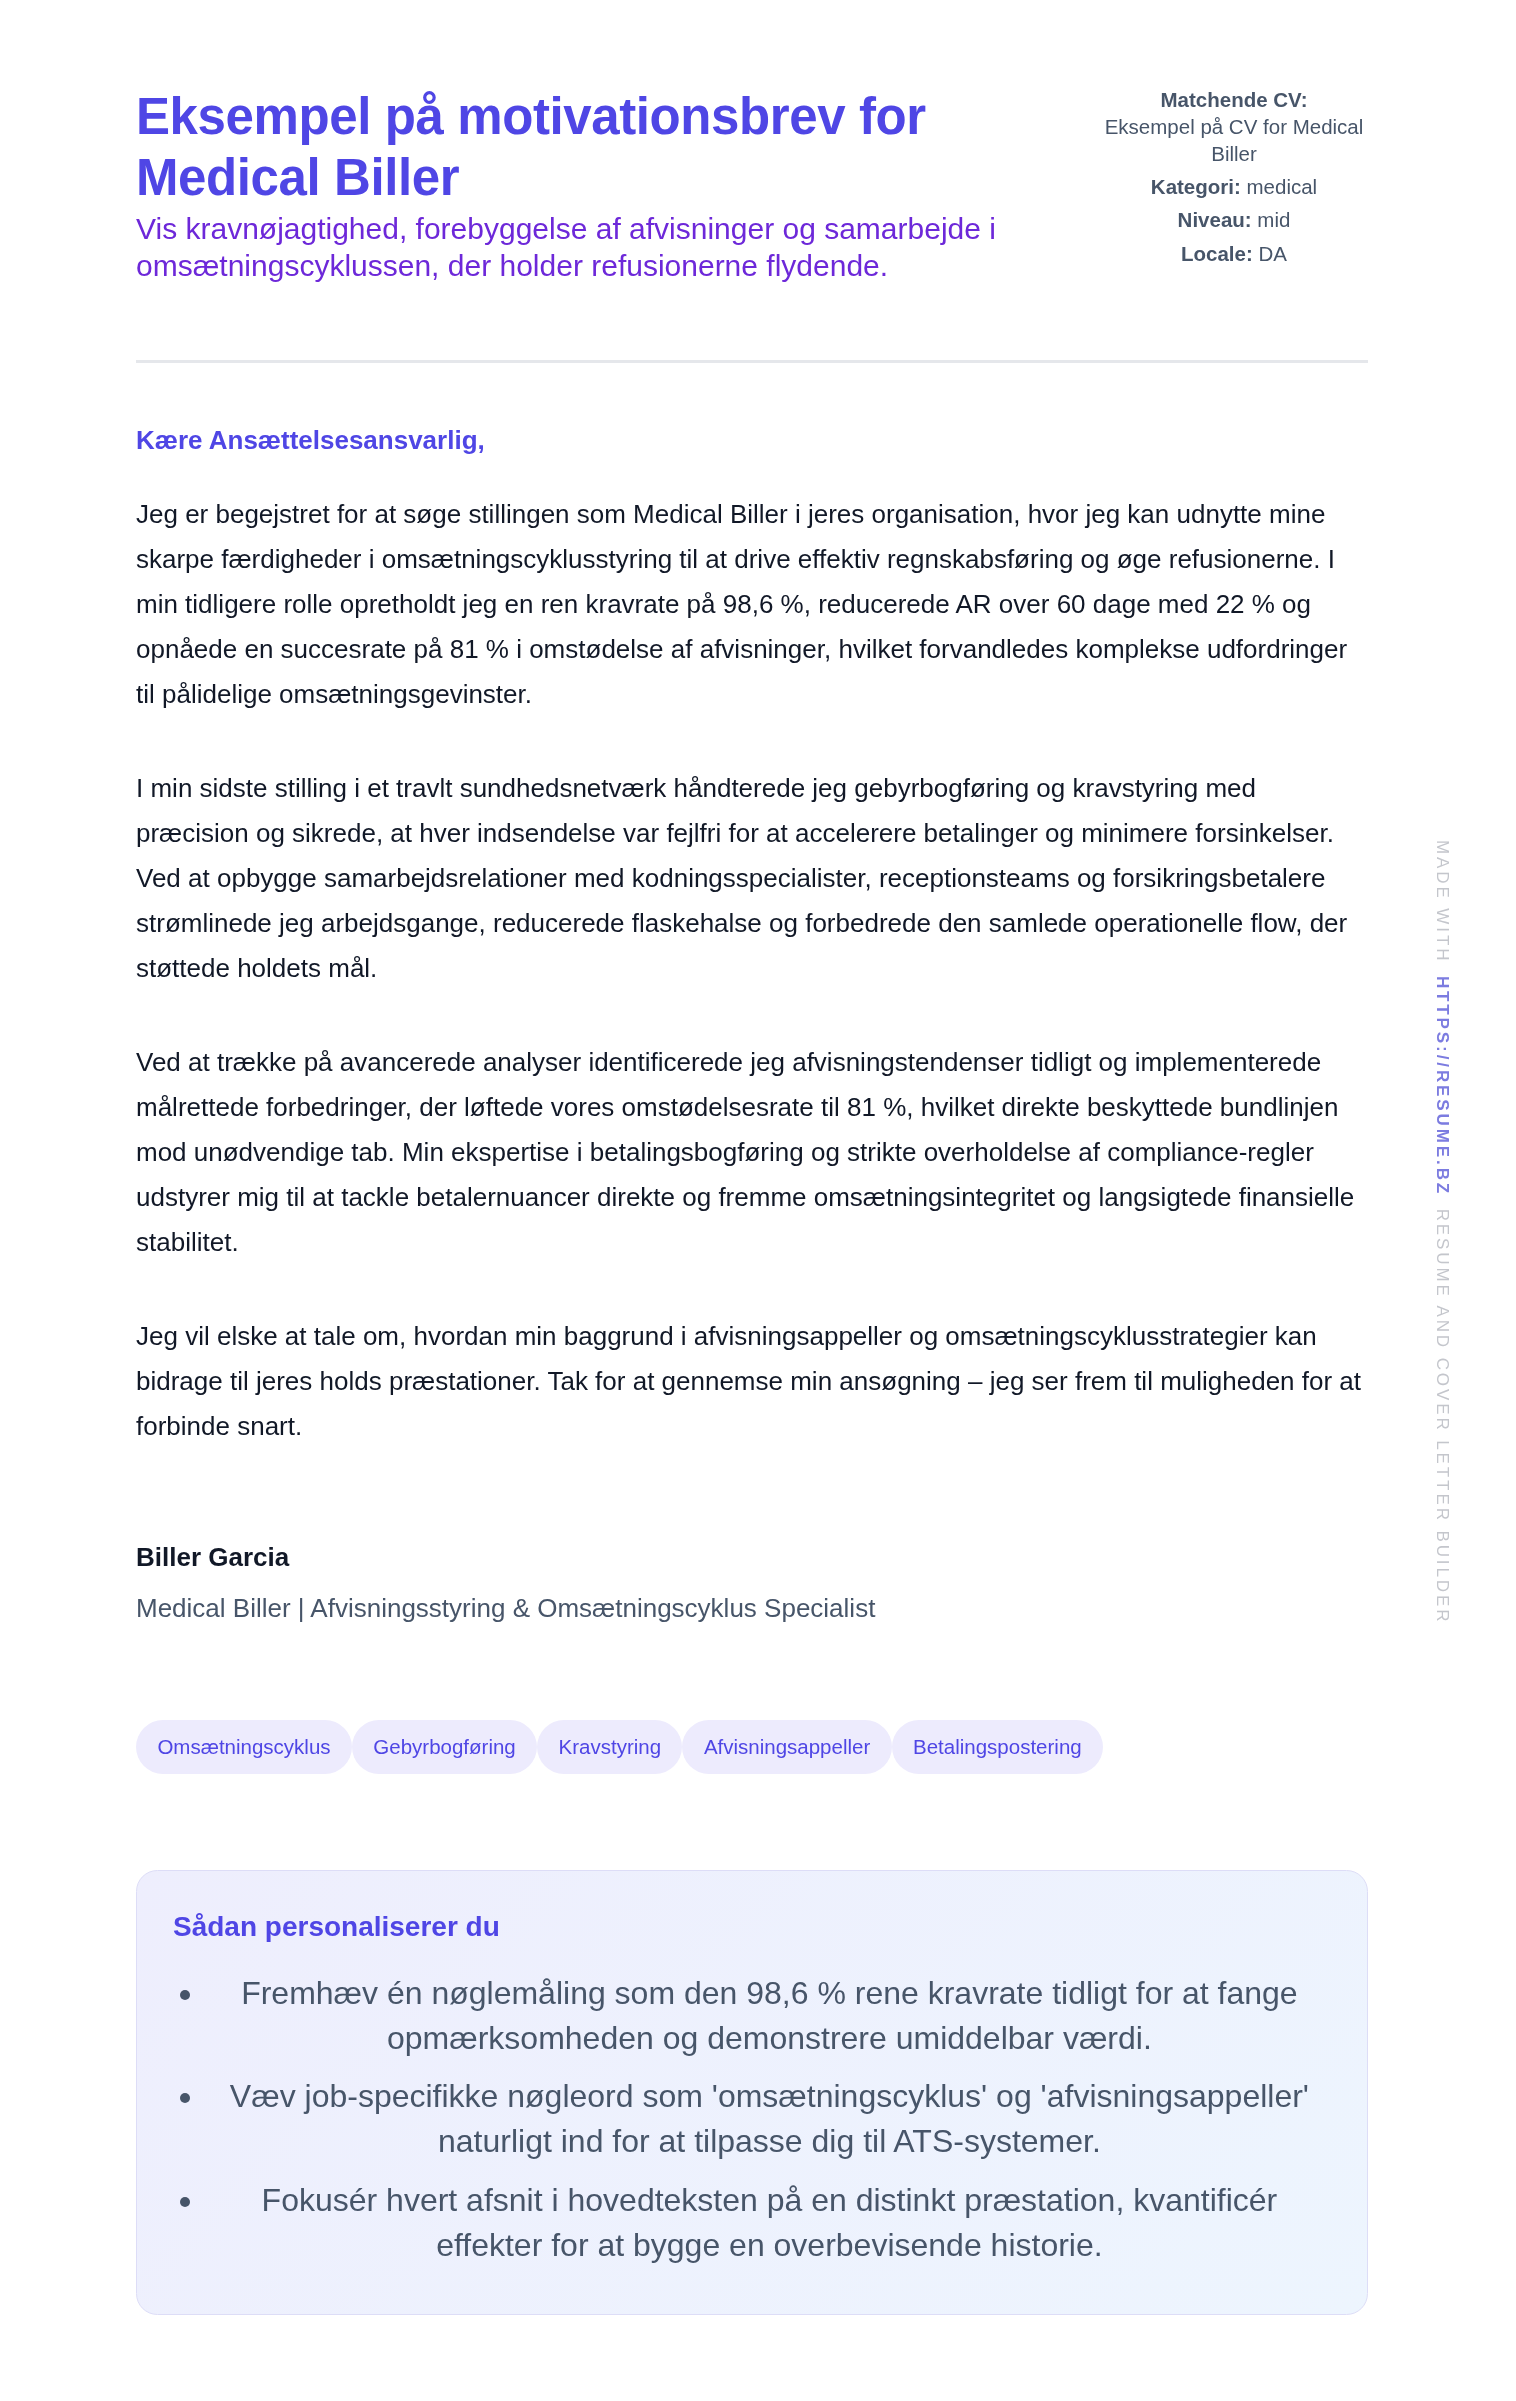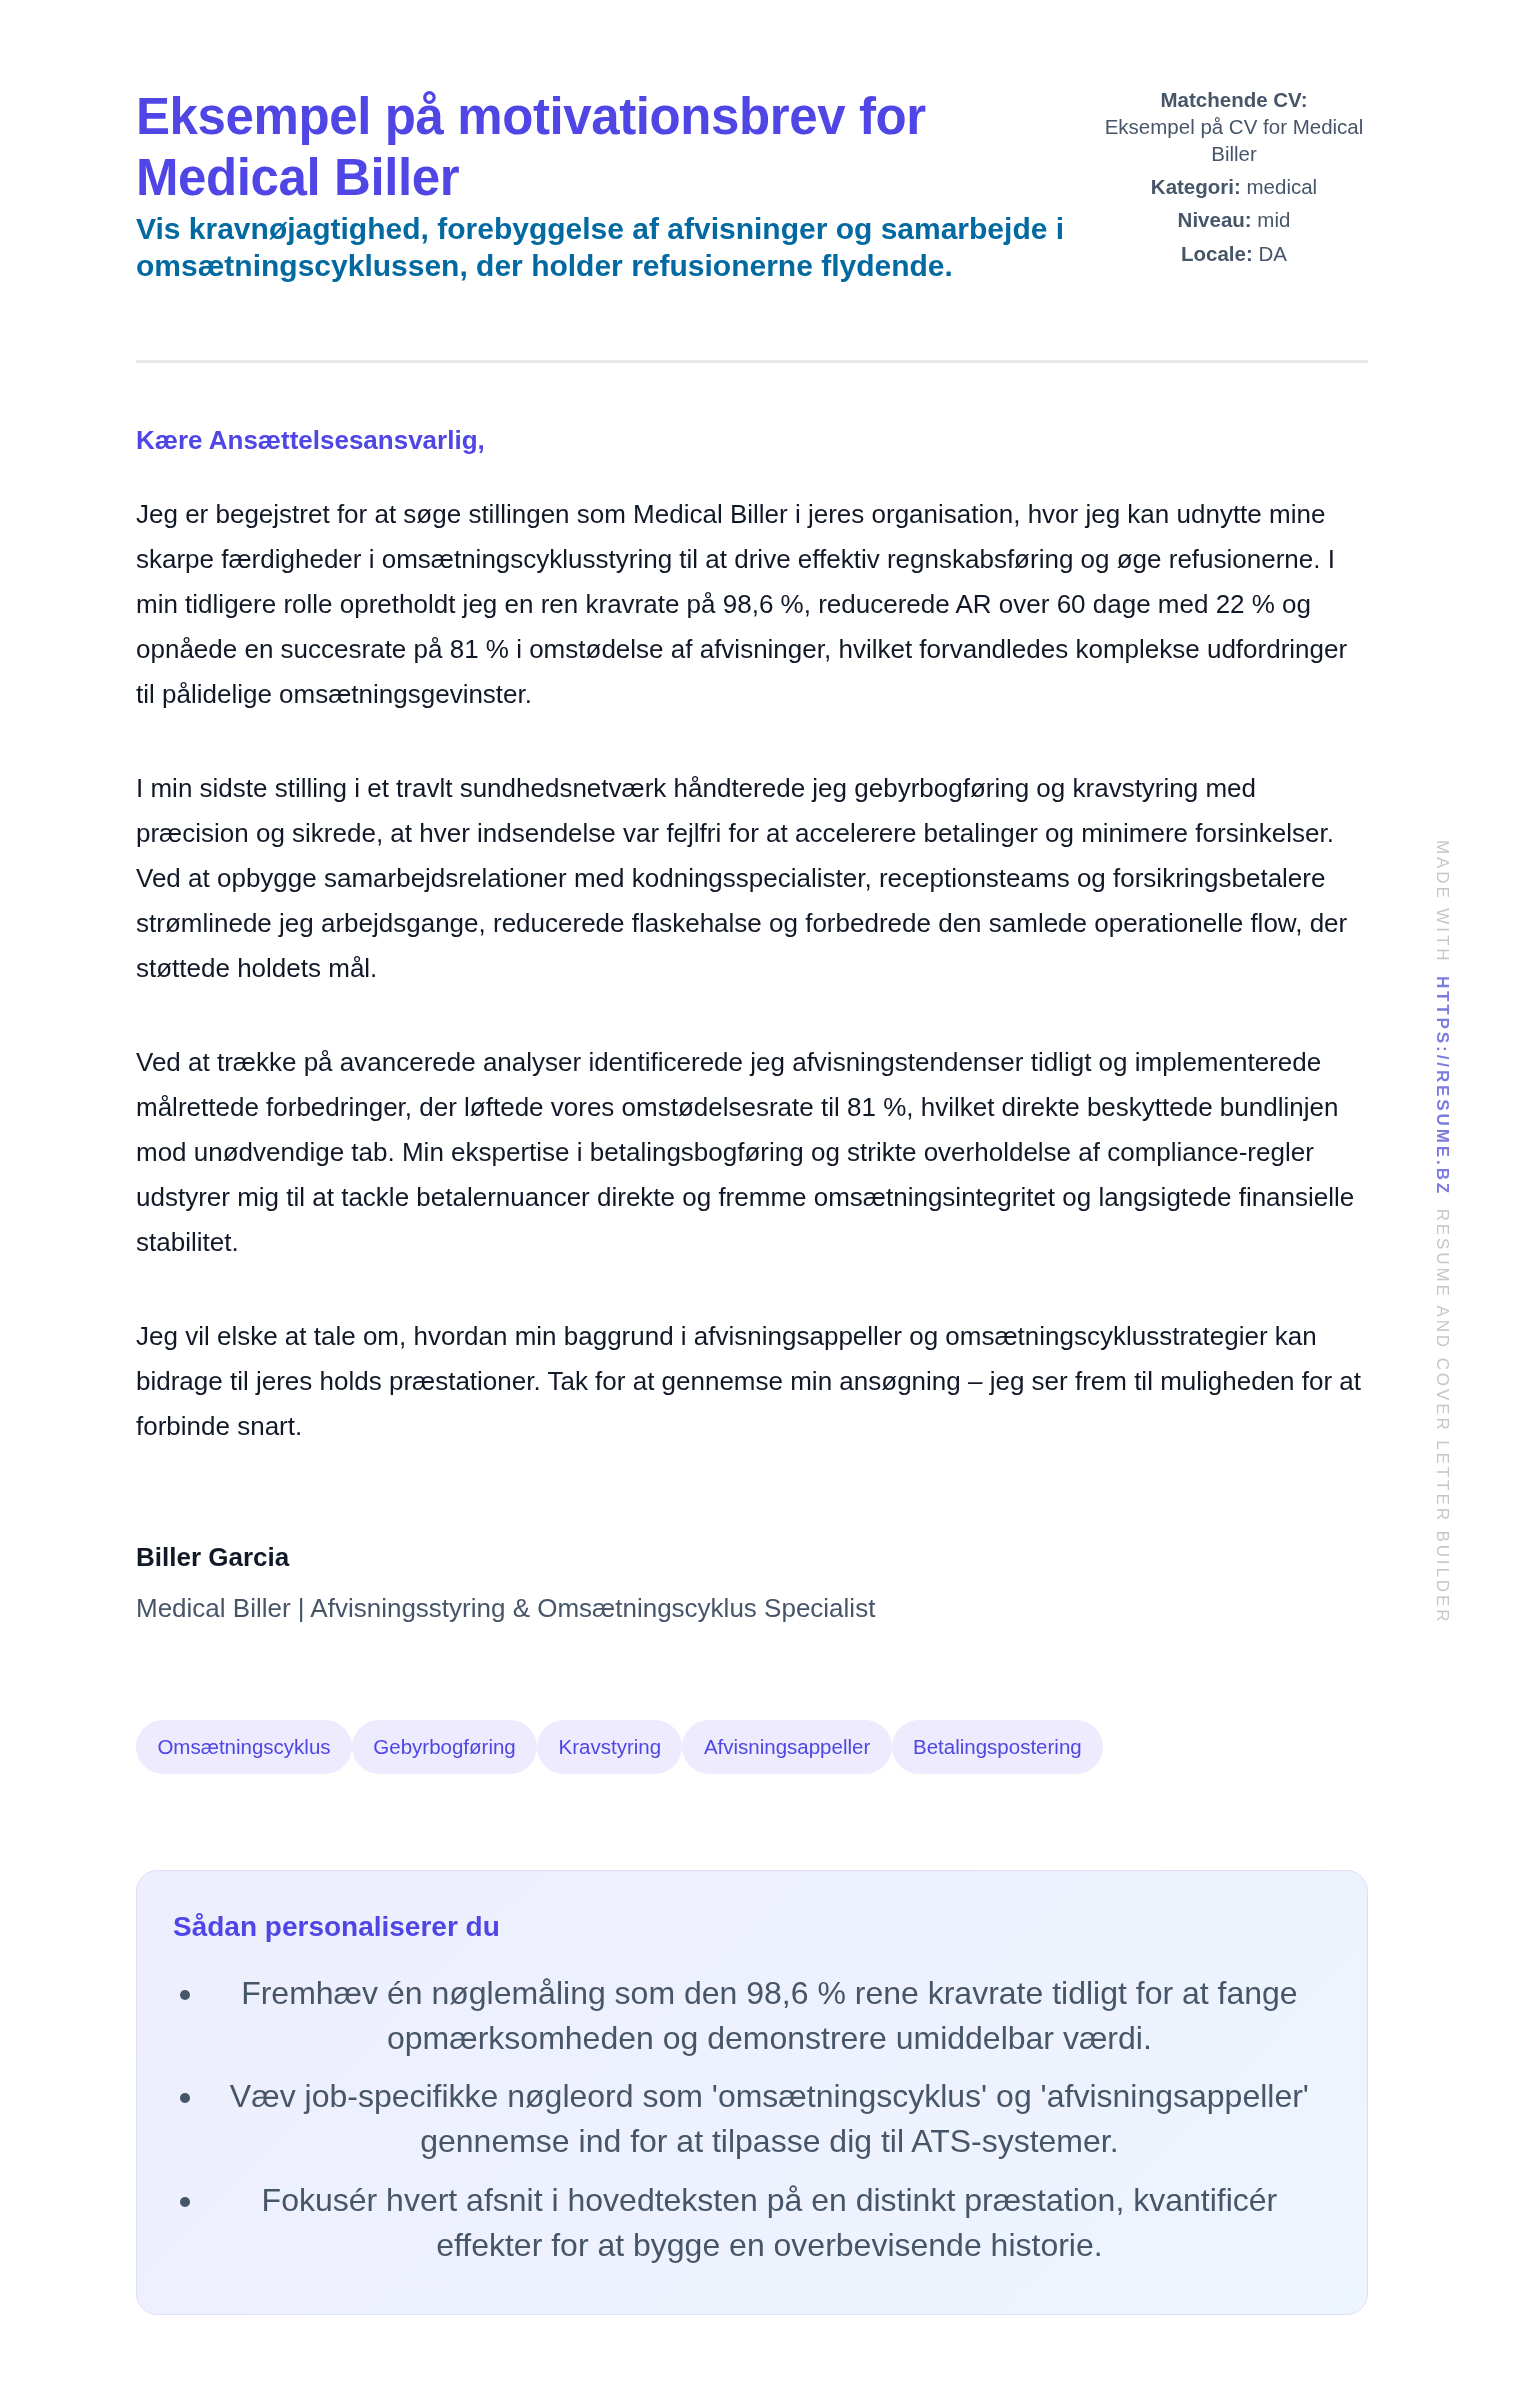--- a/index.html
+++ b/index.html
@@ -40,22 +40,22 @@
       line-height: 61px;
       font-weight: 700;
       color: #4F46E5;
       letter-spacing: -0.4px;
     }
     .subtitle {
       margin: 0;
       margin-top: 1.8px;
       font-size: 30px;
       line-height: 37px;
-      font-weight: 700;
-      color: #0369a1;
+      font-weight: 400;
+      color: #6d28d9;
       width: 972px;
     }
     .meta {
       position: absolute;
       right: 0;
       top: 0;
       width: 268px;
       text-align: center;
       font-size: 20.5px;
       line-height: 27px;
@@ -242,21 +242,21 @@
     <span class="tag">Gebyrbogføring</span>
     <span class="tag">Kravstyring</span>
     <span class="tag">Afvisningsappeller</span>
     <span class="tag">Betalingspostering</span>
   </div>
 
   <section class="tips">
     <h3 class="tips-title">Sådan personaliserer du</h3>
     <ul class="tips-list">
       <li>Fremhæv én nøglemåling som den 98,6 % rene kravrate tidligt for at fange opmærksomheden og demonstrere umiddelbar værdi.</li>
-      <li>Væv job-specifikke nøgleord som 'omsætningscyklus' og 'afvisningsappeller' gennemse ind for at tilpasse dig til ATS-systemer.</li>
+      <li>Væv job-specifikke nøgleord som 'omsætningscyklus' og 'afvisningsappeller' naturligt ind for at tilpasse dig til ATS-systemer.</li>
       <li>Fokusér hvert afsnit i hovedteksten på en distinkt præstation, kvantificér effekter for at bygge en overbevisende historie.</li>
     </ul>
   </section>
 </div>
 
 <div class="side-credit">
   <span>Made with</span><span class="link">https://resume.bz</span><span>Resume and cover letter builder</span>
 </div>
 
 

